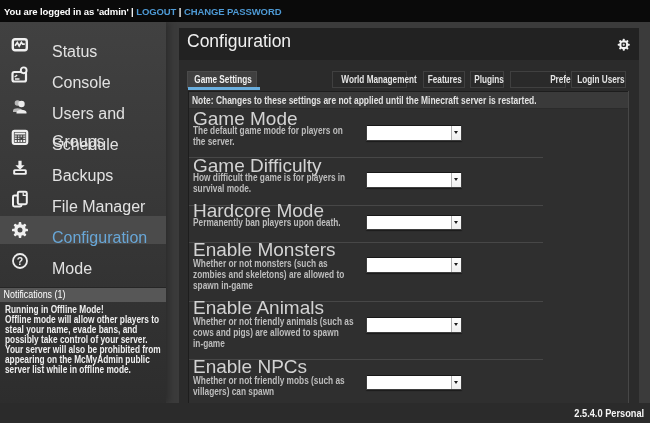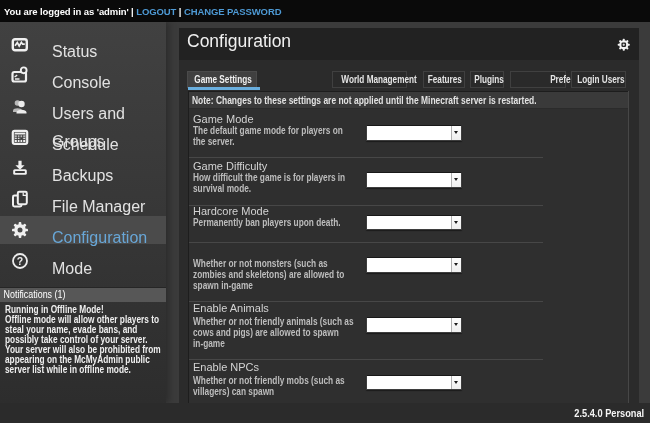--- a/index.html
+++ b/index.html
@@ -40,21 +40,21 @@
 .tab span { display:inline-block; transform:scaleX(0.82); transform-origin:50% 0;
   line-height:16px; white-space:nowrap; }
 .tab.on { background:#404040; border-color:#4a4a4a; color:#f0f0f0; }
 #underline { position:absolute; left:8.5px; top:59px; width:72px; height:2.5px; background:#69aede; }
 #cbox { position:absolute; left:8.5px; top:62.5px; width:441.5px; height:312.5px;
   background:#2f2f2f; border:1px solid #1d1d1d; border-bottom:none; }
 #notebar { position:absolute; left:0; top:0; width:439.5px; height:17px; background:#3a3a3a;
   border-bottom:1px solid #2b2b2b; color:#e2e2e2; font-size:10px; font-weight:bold; }
 #notebar span { display:inline-block; padding-left:3.5px; line-height:17px;
   transform:scaleX(0.845); transform-origin:0 0; white-space:nowrap; }
-.sect-h { position:absolute; left:4.5px; font-size:11px; color:#d3d3d3; line-height:14px; white-space:nowrap; }
+.sect-h { position:absolute; left:4.5px; font-size:19px; color:#d3d3d3; line-height:14px; white-space:nowrap; }
 .sect-d { position:absolute; left:4.5px; font-size:10px; font-weight:bold; color:#bdbdbd;
   line-height:11.2px; transform:scaleX(0.83); transform-origin:0 0; white-space:nowrap; }
 .divider { position:absolute; left:0px; width:354px; height:1.5px; background:#474747; }
 .dd { position:absolute; left:177px; width:96px; height:15.5px; background:#ffffff;
   border:1px solid #3e3e3e; border-top-color:#181818; border-radius:1px;
   box-shadow:0 1px 1px rgba(0,0,0,0.45); }
 .dd .btn { position:absolute; right:0; top:0; width:10px; height:13.5px;
   border-left:1px solid #b0b0b0; background:linear-gradient(#fdfdfd,#eeeeee); }
 .dd .arr { position:absolute; right:2.2px; top:5px; width:0; height:0;
   border-left:2.9px solid transparent; border-right:2.9px solid transparent;
@@ -196,20 +196,21 @@
     <div class="divider" style="top:113px"></div>
 
     <div class="sect-h" style="top:112px">Hardcore Mode</div>
     <div class="sect-d" style="top:125.5px">Permanently ban players upon death.</div>
     <div class="dd" style="top:123px">
         <div class="btn"></div>
         <div class="arr"></div>
       </div>
     <div class="divider" style="top:150px"></div>
 
+    <div class="sect-h" style="top:151.5px">Enable Monsters</div>
     <div class="sect-d" style="top:166px">Whether or not monsters (such as<br>zombies and skeletons) are allowed to<br>spawn in-game</div>
     <div class="dd" style="top:165.8px">
         <div class="btn"></div>
         <div class="arr"></div>
       </div>
     <div class="divider" style="top:209px"></div>
 
     <div class="sect-h" style="top:209.5px">Enable Animals</div>
     <div class="sect-d" style="top:224.5px">Whether or not friendly animals (such as<br>cows and pigs) are allowed to spawn<br>in-game</div>
     <div class="dd" style="top:225.5px">

